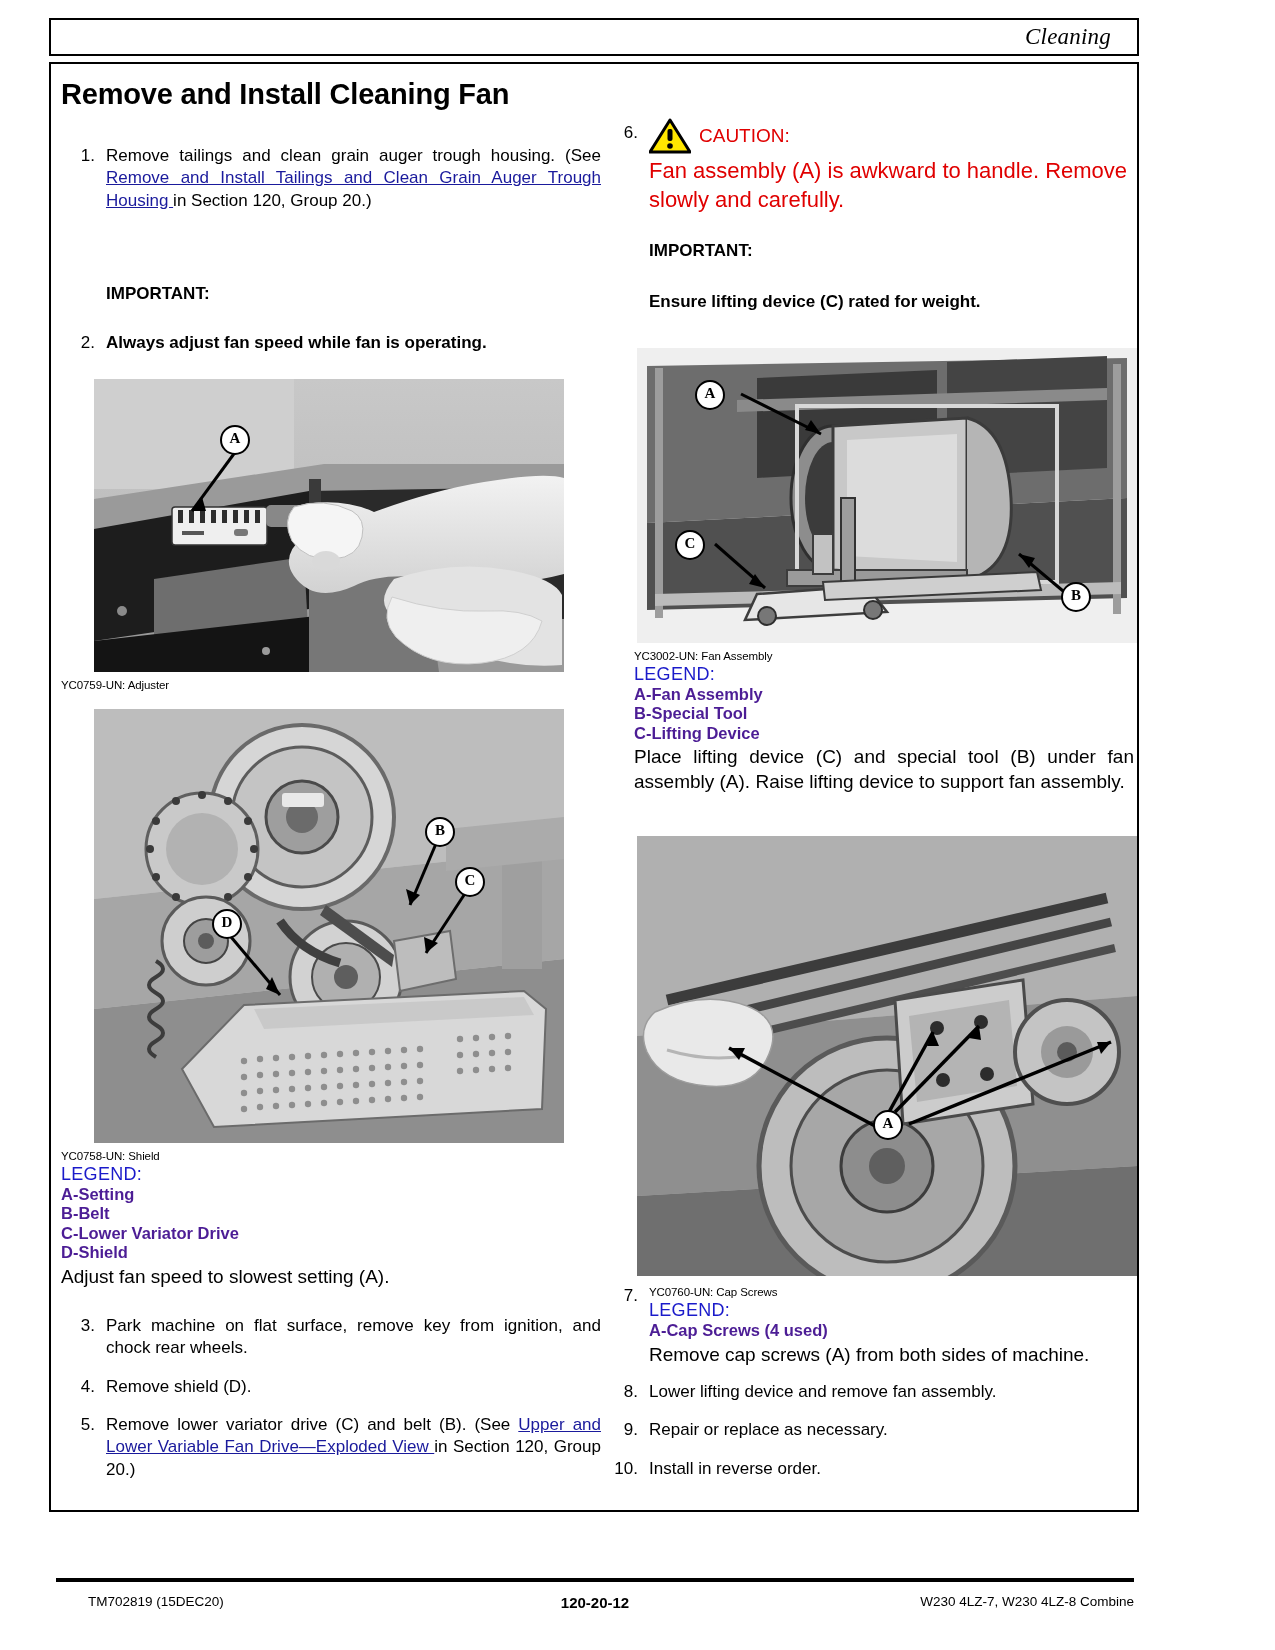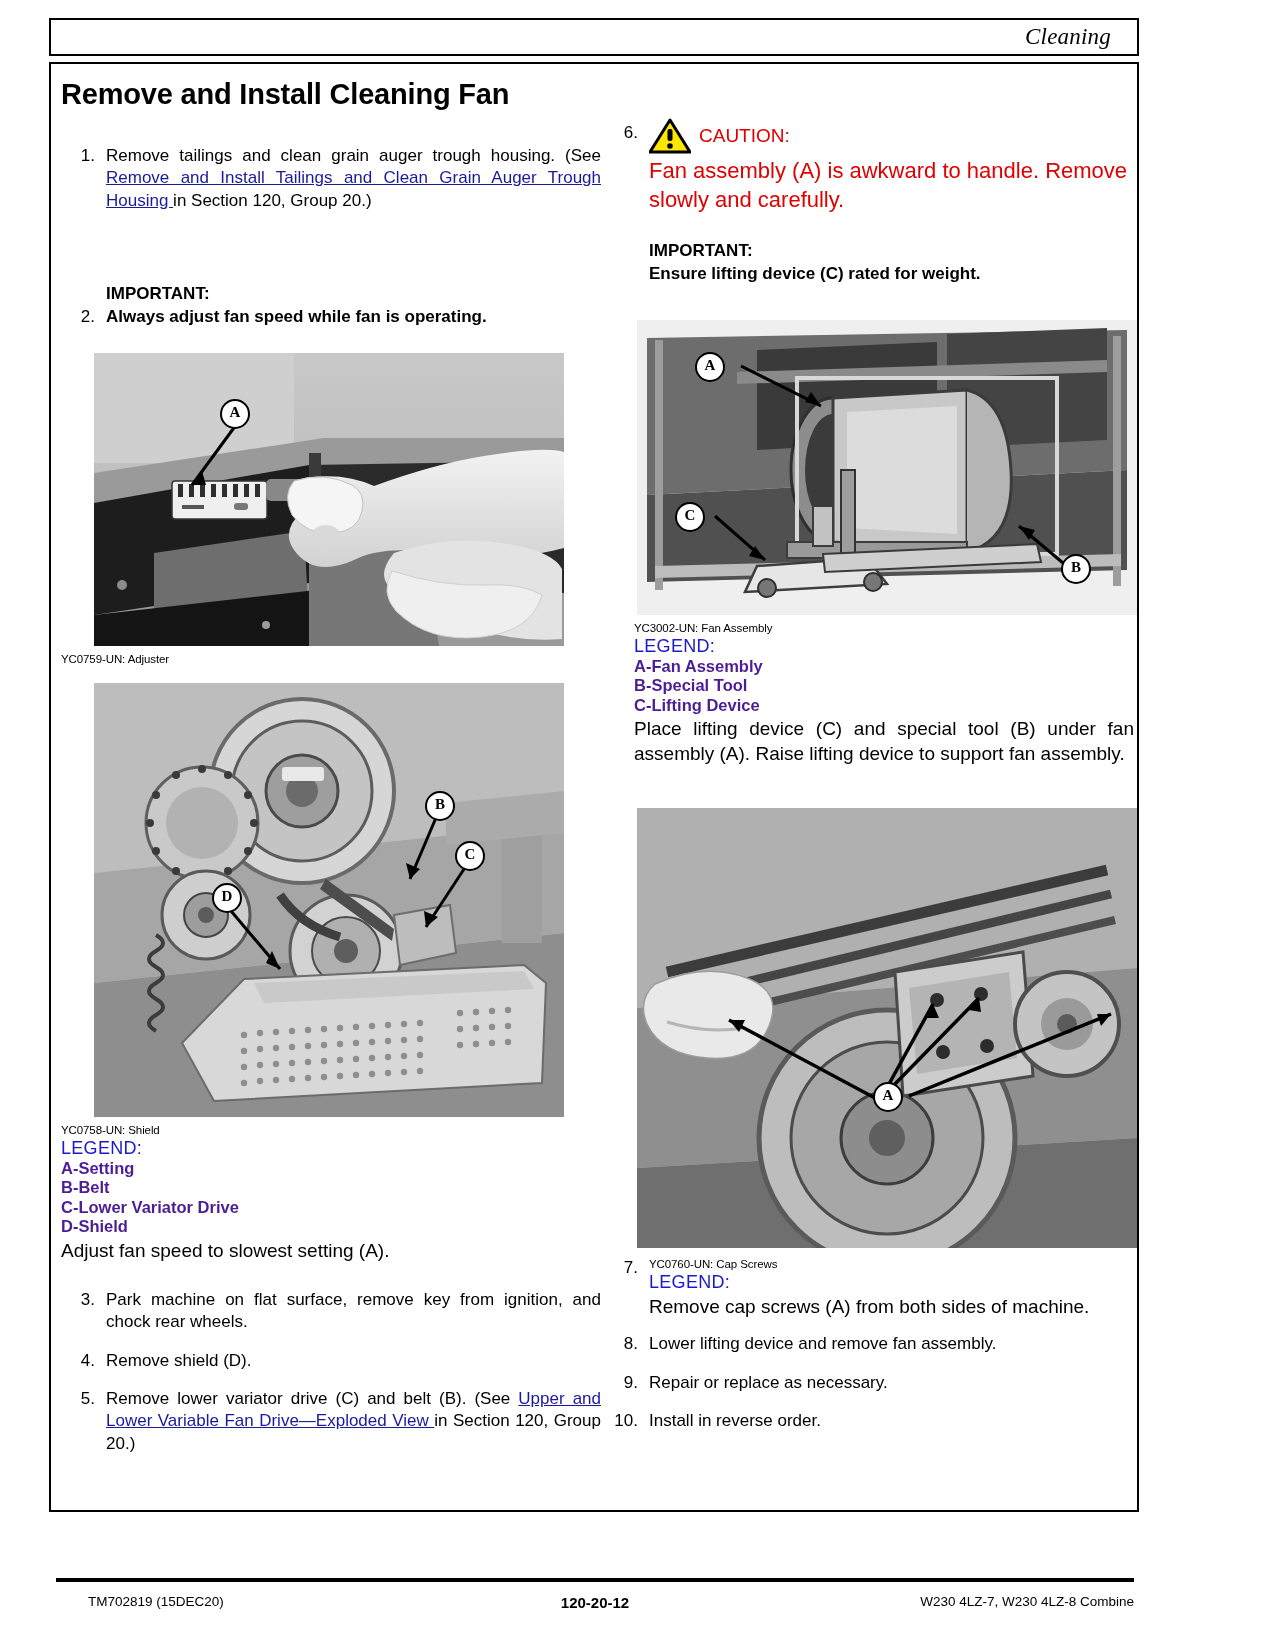--- a/index.html
+++ b/index.html
@@ -133,20 +133,21 @@
   }
 
   .important-label {
     font-weight: bold;
     font-size: 17px;
     margin: 0;
   }
   .bold-line {
     font-weight: bold;
     font-size: 17px;
+    margin-top: 28px;
   }
 
   
   .caution-wrap {
     position: relative;
     padding-left: 45px;
     font-size: 17px;
     line-height: 1.34;
   }
   .caution-head {
@@ -575,20 +576,21 @@
         </svg>
         <div class="callout" style="left:236px;top:274px;">A</div>
       </div>
     </div>
 
     <div style="position:relative;margin-top:10px;">
       <span class="num" style="position:absolute;left:0;top:0;width:34px;text-align:right;font-size:17px;">7.</span>
       <div style="margin-left:45px;">
         <div class="fig-caption" style="margin-top:2px">YC0760-UN: Cap Screws</div>
         <div class="legend-title">LEGEND:</div>
+        <div class="legend-item">A-Cap Screws (4 used)</div>
         <div class="legend-note">Remove cap screws (A) from both sides of machine.</div>
       </div>
     </div>
 
     <div style="height:14px"></div>
     <div class="step">
       <span class="num">8.</span>
       <span class="step-body">Lower lifting device and remove fan assembly.</span>
     </div>
     <div class="step">

